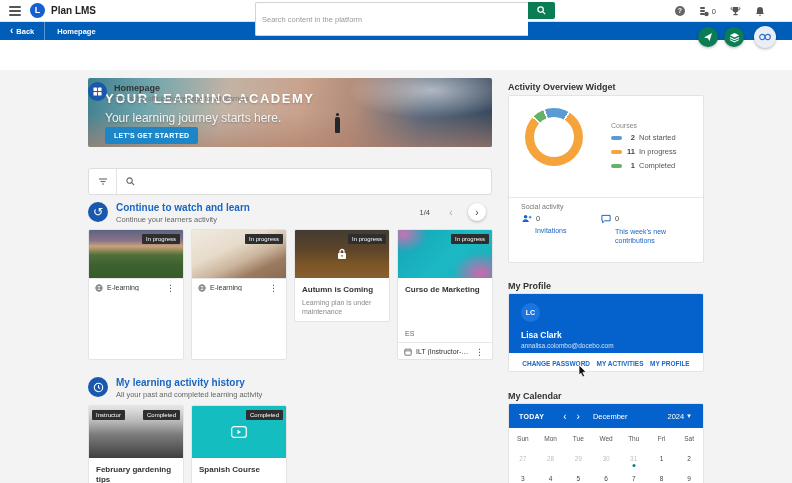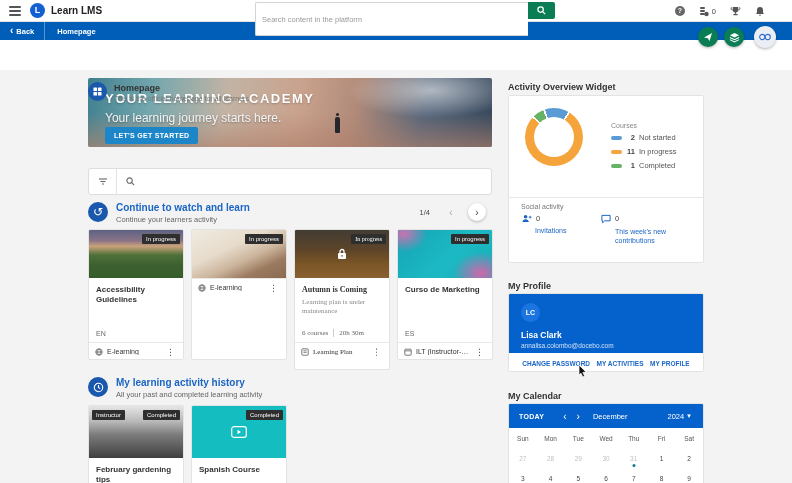--- a/index.html
+++ b/index.html
@@ -140,21 +140,21 @@
 </head>
 <body>
 
 <div class="topbar">
   <div class="hamburger">
       <span></span>
       <span></span>
       <span></span>
     </div>
   <div class="logo-circle">L</div>
-  <div class="brand">Learn LMS</div>
+  <div class="brand">Plan LMS</div>
   <div class="search-wrap">
     <input class="search-input" placeholder="Search content in the platform" style="">
     <button class="search-btn">
       <svg width="9" height="9" viewBox="0 0 10 10">
           <circle cx="4" cy="4" r="3" fill="none" stroke="#fff" stroke-width="1.4"></circle>
           <line x1="6.3" y1="6.3" x2="9" y2="9" stroke="#fff" stroke-width="1.4"></line>
         </svg>
     </button>
   </div>
   <div class="top-icons">
@@ -259,26 +259,20 @@
   <div class="sec-sub">Continue your learners activity</div>
   <div class="pag-count">1/4</div>
   <div class="pag-btn pag-prev">‹</div>
   <div class="pag-btn pag-next">›</div>
 </div>
 
 <div class="course-card" style="left:88px; top:229px; height:131px;">
   <div class="card-img img-meadow">
     <span class="badge">In progress</span>
   </div>
-  <div class="card-body">
-    <div class="card-title">Accessibility Guidelines</div>
-    <div class="card-meta">
-        <span>EN</span>
-      </div>
-  </div>
   <div class="card-footer">
     <svg width="8" height="8" viewBox="0 0 10 10">
         <circle cx="5" cy="5" r="4" fill="none" stroke="#555" stroke-width="1"></circle>
         <line x1="1" y1="5" x2="9" y2="5" stroke="#555" stroke-width="1"></line>
         <ellipse cx="5" cy="5" rx="1.8" ry="4" fill="none" stroke="#555" stroke-width="0.8"></ellipse>
       </svg>
     <span class="type-label">E-learning</span>
     <span class="kebab">⋮</span>
   </div>
 </div>
@@ -291,21 +285,21 @@
     <svg width="8" height="8" viewBox="0 0 10 10">
         <circle cx="5" cy="5" r="4" fill="none" stroke="#555" stroke-width="1"></circle>
         <line x1="1" y1="5" x2="9" y2="5" stroke="#555" stroke-width="1"></line>
         <ellipse cx="5" cy="5" rx="1.8" ry="4" fill="none" stroke="#555" stroke-width="0.8"></ellipse>
       </svg>
     <span class="type-label">E-learning</span>
     <span class="kebab">⋮</span>
   </div>
 </div>
 
-<div class="course-card" style="left:294px; top:229px; height:141px;font-family:Liberation Serif, serif;">
+<div class="course-card" style="left:294px; top:229px; height:93px;">
   <div class="card-img img-autumn">
     <span class="badge">In progress</span>
     <svg class="img-center-icon" width="12" height="13" viewBox="0 0 12 13">
         <rect x="2" y="5.5" width="8" height="6" rx="1" fill="#fff"></rect>
         <path d="M4 5.5V4a2 2 0 0 1 4 0v1.5" fill="none" stroke="#fff" stroke-width="1.3"></path>
         <circle cx="6" cy="8.3" r="0.9" fill="#8a6030"></circle>
       </svg>
   </div>
   <div class="card-body">
     <div class="card-title">Autumn is Coming</div>

